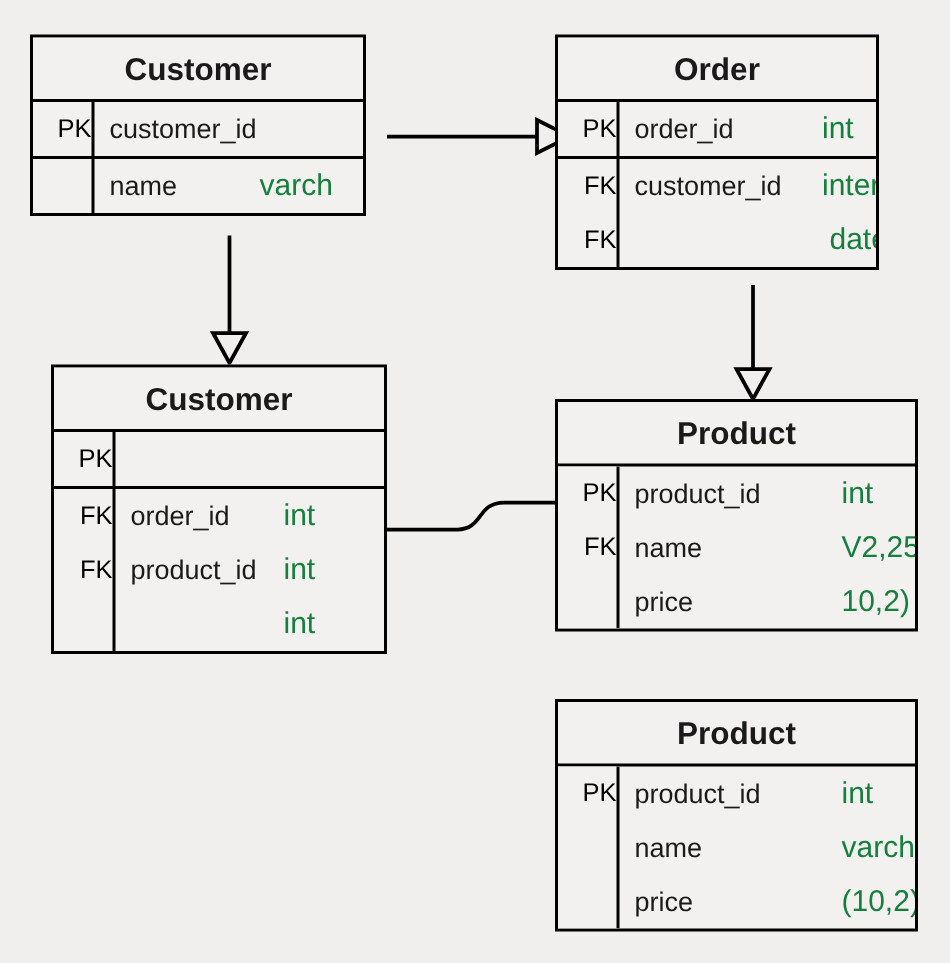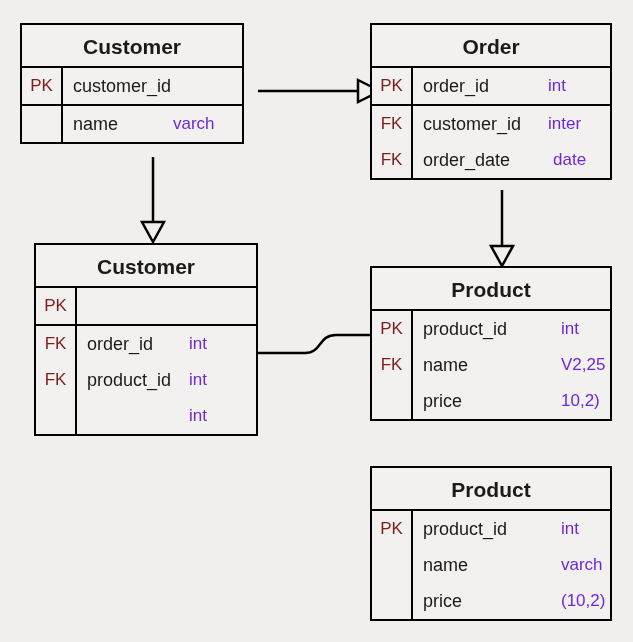--- a/index.html
+++ b/index.html
@@ -56,35 +56,35 @@
     background: #f2f1ef;
   }
   .field-col {
     flex: 1 1 auto;
     position: relative;
     overflow: hidden;
   }
   .key-cell {
     height: 36px;
     line-height: 36px;
-    text-align: center;
+    text-align: right;
     font-size: 17px;
-    color: #7f1d1d;
+    color: #000000;
   }
   .attr-name {
     position: absolute;
     left: 10px;
     font-size: 18px;
     color: #1a1a1a;
     white-space: nowrap;
   }
   .attr-type {
     position: absolute;
-    font-size: 17px;
-    color: #6d28d9;
+    font-size: 20px;
+    color: #15803d;
     white-space: nowrap;
   }
   .attr-line {
     position: relative;
     height: 36px;
     line-height: 36px;
   }
   
   .conn-svg {
     position: absolute;
@@ -142,21 +142,21 @@
       </div>
       <div class="field-col">
         <div class="attr-line">
           <span class="attr-name">name</span>
           <span class="attr-type" style="left:110px;">varch</span>
         </div>
       </div>
     </div>
   </div>
 
-  <div class="entity" style="left:370px; top:23px; width:242px;">
+  <div class="entity" style="left:370px; top:23px; width:216px;">
     <div class="entity-title">Order</div>
     <div class="attr-group">
       <div class="key-col">
         <div class="key-cell">PK</div>
       </div>
       <div class="field-col">
         <div class="attr-line">
           <span class="attr-name">order_id</span>
           <span class="attr-type" style="left:135px;">int</span>
         </div>
@@ -166,21 +166,20 @@
       <div class="key-col">
         <div class="key-cell">FK</div>
         <div class="key-cell">FK</div>
       </div>
       <div class="field-col">
         <div class="attr-line">
           <span class="attr-name">customer_id</span>
           <span class="attr-type" style="left:135px;">inter</span>
         </div>
         <div class="attr-line">
-          <span class="attr-name">order_date</span>
           <span class="attr-type" style="left:140px;">date</span>
         </div>
       </div>
     </div>
   </div>
 
   <div class="entity" style="left:34px; top:243px; width:224px;">
     <div class="entity-title">Customer</div>
     <div class="attr-group">
       <div class="key-col">

